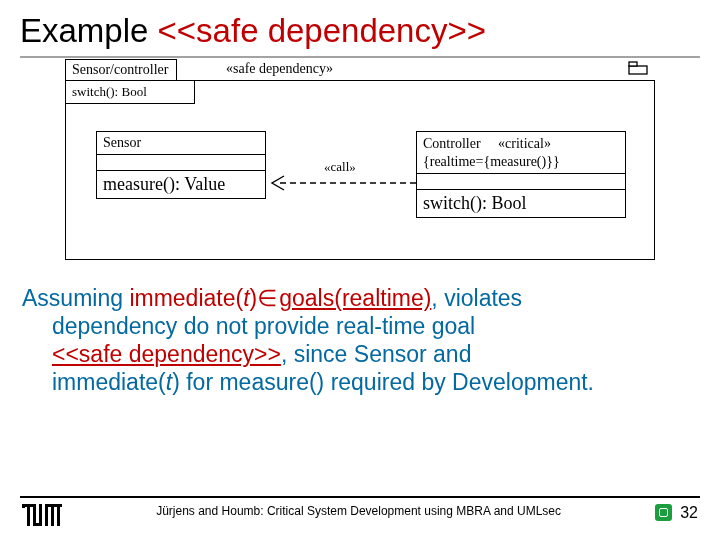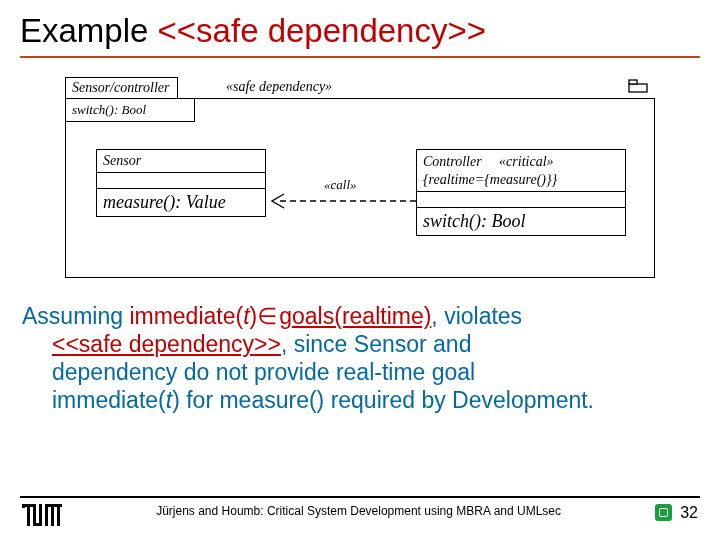--- a/index.html
+++ b/index.html
@@ -8,31 +8,29 @@
     height: 540px;
     font-family: Arial, Helvetica, sans-serif;
     background: #fff;
     color: #000;
     position: relative;
     padding: 12px 20px 0 20px;
   }
   .title-row {
     font-size: 33px;
     padding-bottom: 6px;
-    border-bottom: 2px solid #c2410c;
-    margin-bottom: 18px;
+    border-bottom: 2px solid #a3a3a3;
   }
   .title-black { color: #000; }
   .title-red { color: #c00000; }
   .diagram {
     position: relative;
     margin: 0 auto 18px auto;
     width: 590px;
     height: 208px;
-    font-style: italic;
   }
   .pkg-outer {
     position: absolute;
     border: 1.5px solid #000;
     background: #fff;
   }
   .pkg-tab {
     position: absolute;
     border: 1.5px solid #000;
     border-bottom: none;
@@ -173,24 +171,24 @@
     <svg class="dep-line" style="left:200px; top:92px; width:150px; height:20px;">
       <line x1="150" y1="10" x2="10" y2="10" stroke="#000" stroke-width="1.4" stroke-dasharray="6 4"></line>
       <polyline points="18,3 6,10 18,17" fill="none" stroke="#000" stroke-width="1.4"></polyline>
     </svg>
     <div class="dep-label" style="left:256px; top:78px;">«call»</div>
   </div>
 </div>
 
 <div class="body-text">
   <span class="black">Assuming </span><span class="red">immediate(</span><span class="red ital">t</span><span class="red">)</span><span class="red" style="padding:0 2px 0 0;">∈</span><span class="red under">goals(realtime)</span><span class="black">, violates</span>
+  <span class="indent black">dependency do not provide real-time goal</span>
   <span class="indent">
     <span class="red under">&lt;&lt;safe dependency&gt;&gt;</span><span class="black">, since Sensor and</span>
   </span>
-  <span class="indent black">dependency do not provide real-time goal</span>
   <span class="indent black">
     <span>immediate(</span><span class="ital">t</span><span>) for measure() required by Development.</span>
   </span>
 </div>
 
 <div class="footer-rule"></div>
 <div class="footer">
   <svg class="tum-logo" width="40" height="22" viewBox="0 0 40 22">
     <g fill="#000">
       <rect x="0" y="0" width="3" height="4"></rect>

